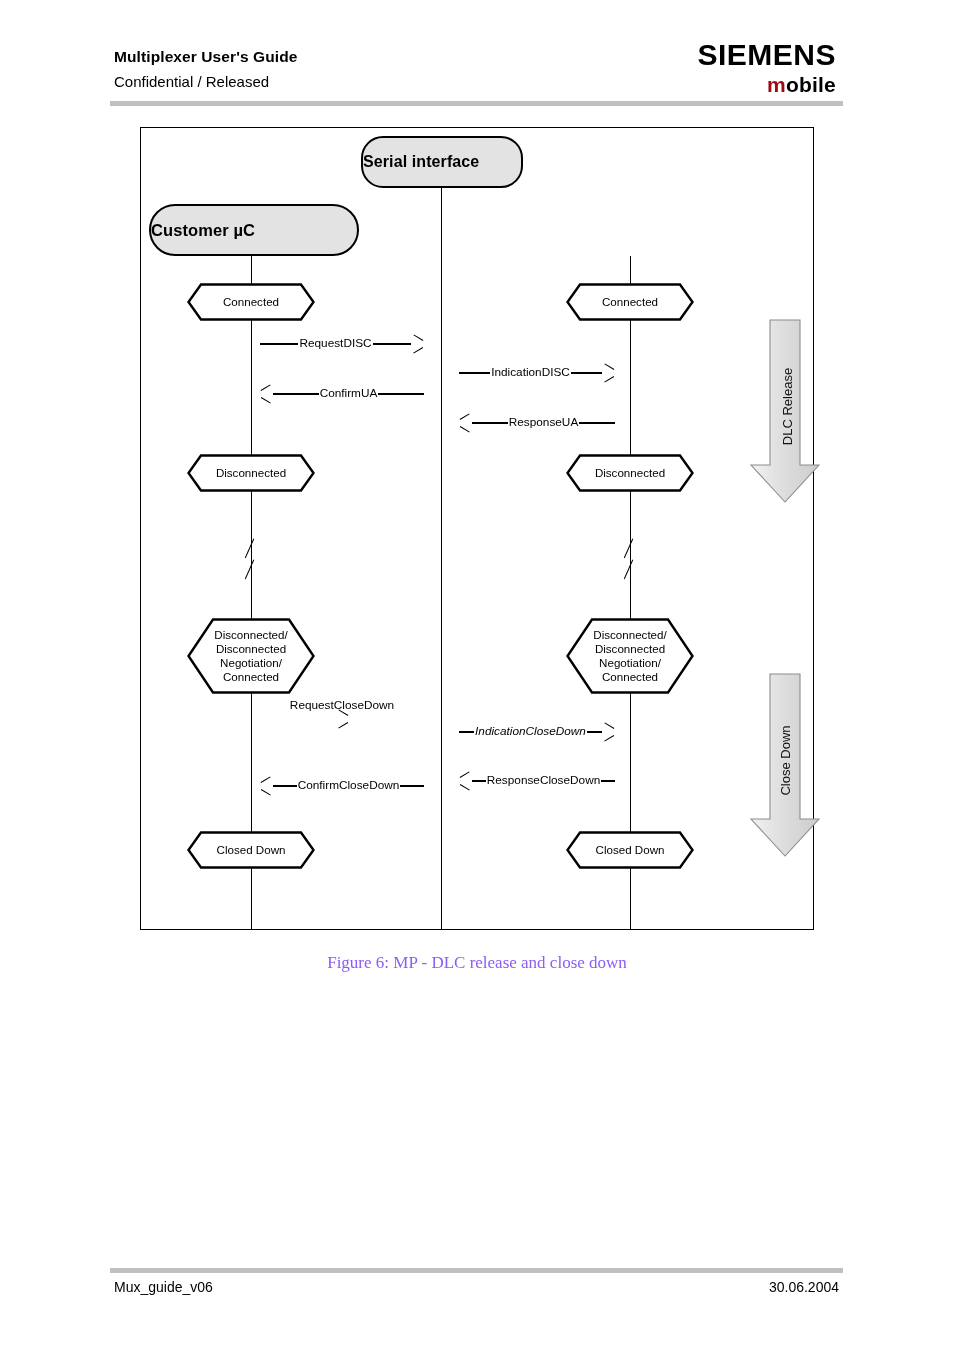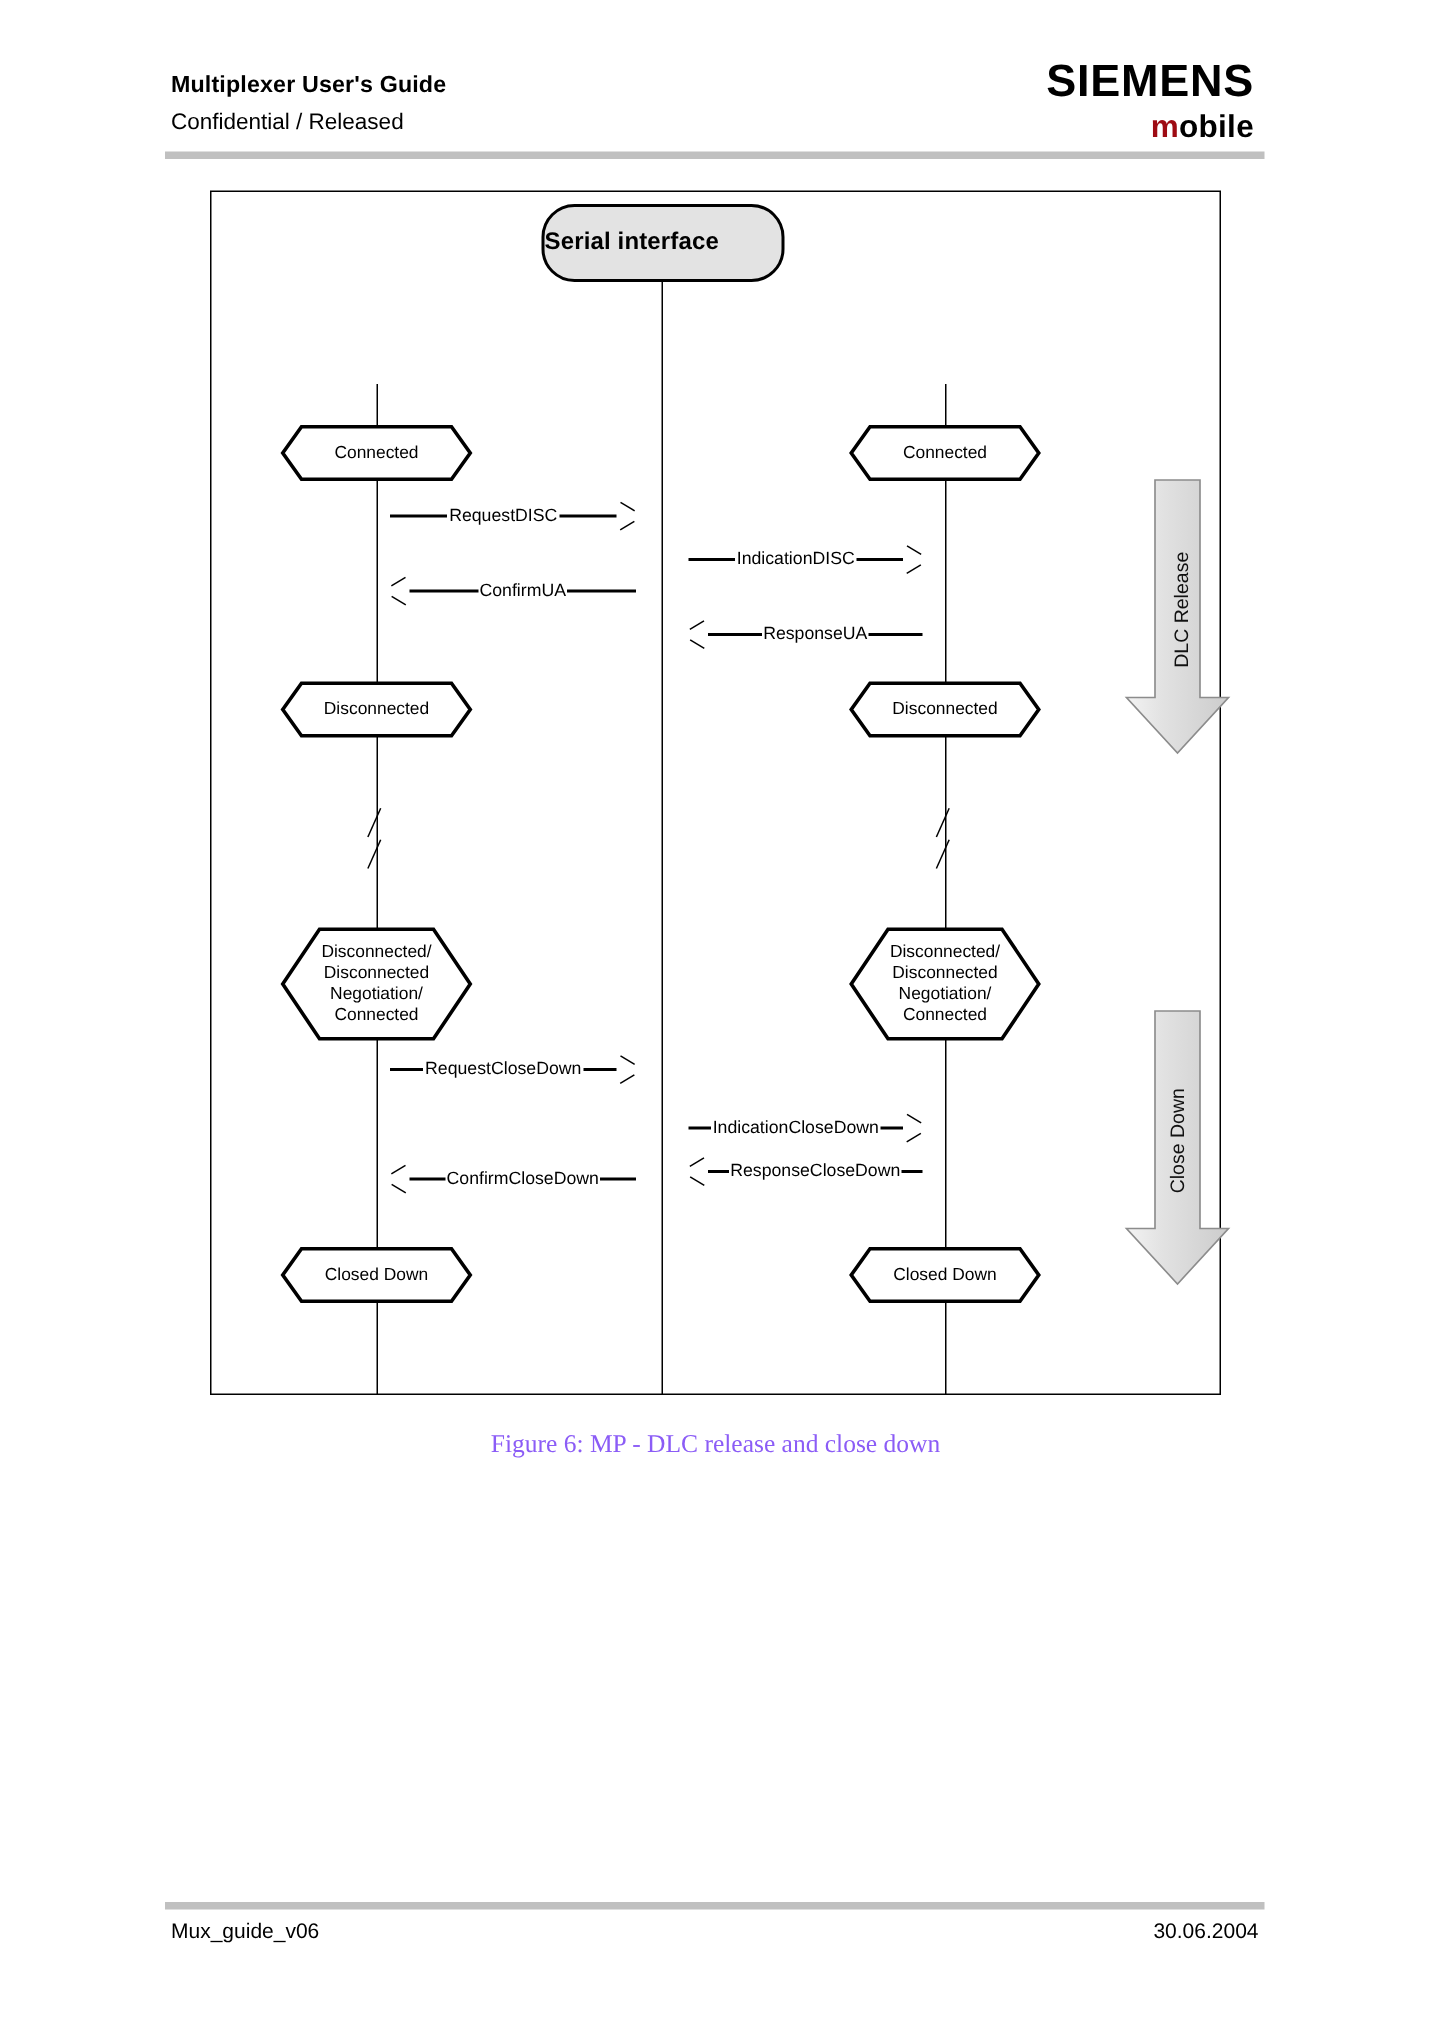--- a/index.html
+++ b/index.html
@@ -246,20 +246,23 @@
     <div class="lifeline" style="left:299.5px; top:60px; height:742px;"></div>
 
     <div class="lifeline" style="left:109.5px; top:128px; height:674px;"></div>
 
     <div class="lifeline" style="left:488.5px; top:128px; height:674px;"></div>
 
     <div class="actor serial" style="left:220px; top:8px; width:162px; height:52px;">
       <span>Serial interface</span>
     </div>
 
+    <div class="actor" style="left:8px; top:76px; width:210px; height:52px;">
+      <span>Customer µC</span>
+    </div>
 
 
     <div class="hexwrap" style="left:46px; top:155px; width:128px; height:38px;">
       <svg width="128" height="38" viewBox="0 0 128 38" aria-hidden="true">
         <polygon points="14,1.5 114,1.5 126.5,19 114,36.5 14,36.5 1.5,19" fill="#ffffff" stroke="#000000" stroke-width="2.4"></polygon>
       </svg>
       <div class="hex-label">Connected</div>
     </div>
 
     <div class="hexwrap" style="left:46px; top:326px; width:128px; height:38px;">
@@ -337,21 +340,21 @@
       <span class="head"></span>
     </div>
 
     <div class="msg left" style="left:119px; top:256px; width:164px;">
       <span class="head"></span>
       <span class="seg"></span>
       <span class="txt">ConfirmUA</span>
       <span class="seg"></span>
     </div>
 
-    <div class="msg right" style="left:119px; top:575px; width:164px;">
+    <div class="msg right" style="left:119px; top:575px; width:164px;flex-direction:column;">
       <span class="seg"></span>
       <span class="txt">RequestCloseDown</span>
       <span class="seg"></span>
       <span class="head"></span>
     </div>
 
     <div class="msg left" style="left:119px; top:648px; width:164px;">
       <span class="head"></span>
       <span class="seg"></span>
       <span class="txt">ConfirmCloseDown</span>
@@ -365,21 +368,21 @@
       <span class="head"></span>
     </div>
 
     <div class="msg left" style="left:318px; top:285px; width:156px;">
       <span class="head"></span>
       <span class="seg"></span>
       <span class="txt">ResponseUA</span>
       <span class="seg"></span>
     </div>
 
-    <div class="msg right" style="left:318px; top:614px; width:156px;">
+    <div class="msg right" style="left:318px; top:594px; width:156px;font-style:italic;">
       <span class="seg"></span>
       <span class="txt">IndicationCloseDown</span>
       <span class="seg"></span>
       <span class="head"></span>
     </div>
 
     <div class="msg left" style="left:318px; top:643px; width:156px;">
       <span class="head"></span>
       <span class="seg"></span>
       <span class="txt">ResponseCloseDown</span>

